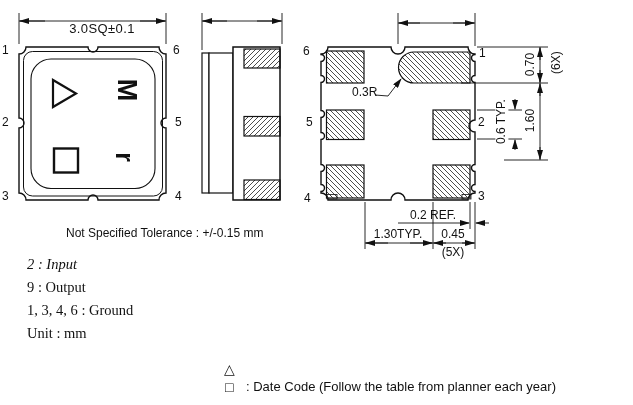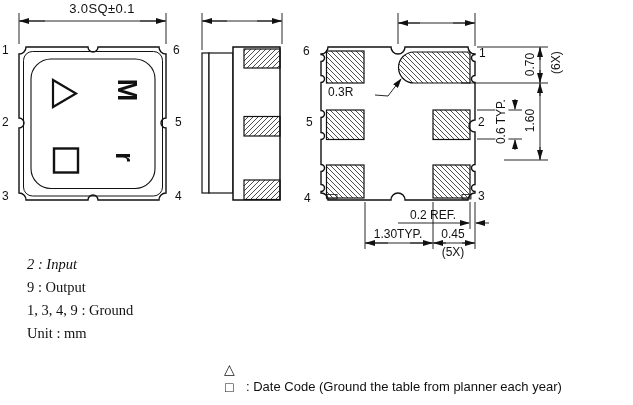--- a/index.html
+++ b/index.html
@@ -4,21 +4,21 @@
 <style>
   html,body{margin:0;padding:0;background:#fff;}
   #wrap{position:relative;width:633px;height:405px;background:#fff;overflow:hidden;
         font-family:"Liberation Sans",sans-serif;color:#111;}
   svg{position:absolute;left:0;top:0;}
   .t{position:absolute;font-size:12px;line-height:1.1;white-space:nowrap;color:#111;}
   .c{text-align:center;}
   .rot{transform:rotate(-90deg);}
   .rot.bgw{background:#fff;padding:0 1px;}
   .dim{font-size:12px;}
-  .big{font-size:13px;letter-spacing:.4px;}
+  .big{font-size:13px;letter-spacing:.4px;margin-top:20px;}
   .serif{font-family:"Liberation Serif",serif;font-size:14.5px;}
   .tol{font-size:12px;}
   .legend{font-size:13px;}
   .sym{font-size:14px;}
   .mark{font-weight:bold;transform:rotate(90deg);text-align:center;}
 </style>
 </head>
 <body>
 
 <div id="wrap">
@@ -135,38 +135,39 @@
 <span class="t" style="left:2px;top:44px;">1</span>
 <span class="t" style="left:2px;top:116px;">2</span>
 <span class="t" style="left:2px;top:190px;">3</span>
 <span class="t" style="left:173px;top:44px;">6</span>
 <span class="t" style="left:175px;top:116px;">5</span>
 <span class="t" style="left:175px;top:190px;">4</span>
 <span class="t mark" style="left:106px;top:75px;width:40px;height:30px;font-size:27px;">M</span>
 <span class="t mark" style="left:103px;top:142px;width:40px;height:30px;font-size:25px;">r</span>
 
 
-<span class="t dim" style="left:328px;top:86px;">0.3R</span>
+<span class="t dim" style="left:352px;top:86px;">0.3R</span>
 <span class="t" style="left:303px;top:45px;">6</span>
 <span class="t" style="left:306px;top:116px;">5</span>
 <span class="t" style="left:304px;top:192px;">4</span>
 <span class="t" style="left:479px;top:47px;">1</span>
 <span class="t" style="left:478px;top:116px;">2</span>
 <span class="t" style="left:478px;top:190px;">3</span>
 <span class="t c dim rot" style="left:511px;top:58px;width:40px;">0.70</span>
 <span class="t c dim rot" style="left:537px;top:56px;width:40px;">(6X)</span>
 <span class="t c dim rot bgw" style="left:473px;top:115px;width:56px;">0.6 TYP.</span>
 <span class="t c dim rot" style="left:511px;top:114px;width:40px;">1.60</span>
 <span class="t c dim" style="left:402px;top:209px;width:62px;">0.2 REF.</span>
 <span class="t c dim" style="left:360px;top:228px;width:76px;">1.30TYP.</span>
 <span class="t c dim" style="left:432px;top:228px;width:42px;">0.45</span>
 <span class="t c dim" style="left:432px;top:246px;width:42px;">(5X)</span>
 
+<span class="t tol" style="left:66px;top:227px;">Not Specified Tolerance : +/-0.15 mm</span>
 <span class="t serif" style="left:27px;top:257px;font-style:italic;">2 : Input</span>
 <span class="t serif" style="left:27px;top:280px;">9 : Output</span>
-<span class="t serif" style="left:27px;top:303px;">1, 3, 4, 9 : Ground</span>
+<span class="t serif" style="left:27px;top:303px;">1, 3, 4, 6 : Ground</span>
 <span class="t serif" style="left:27px;top:326px;">Unit : mm</span>
 
 <span class="t sym" style="left:224px;top:362px;">△</span>
 <span class="t sym" style="left:225px;top:380px;">□</span>
-<span class="t legend" style="left:246px;top:380px;">: Date Code (Ground the table from planner each year)</span>
+<span class="t legend" style="left:246px;top:380px;">: Date Code (Follow the table from planner each year)</span>
 
 </div>
 
 </body></html>

